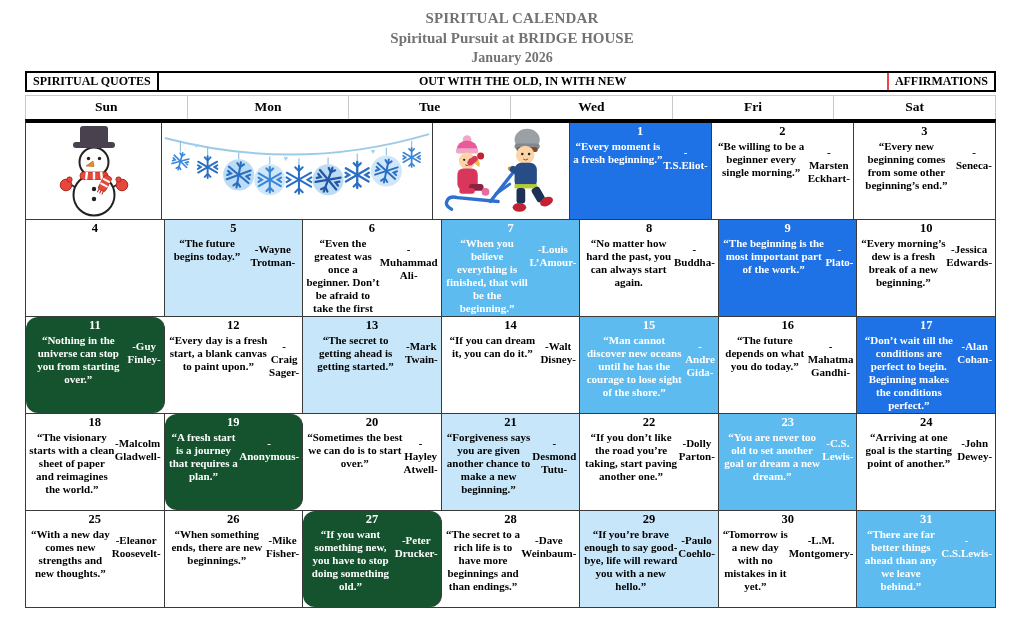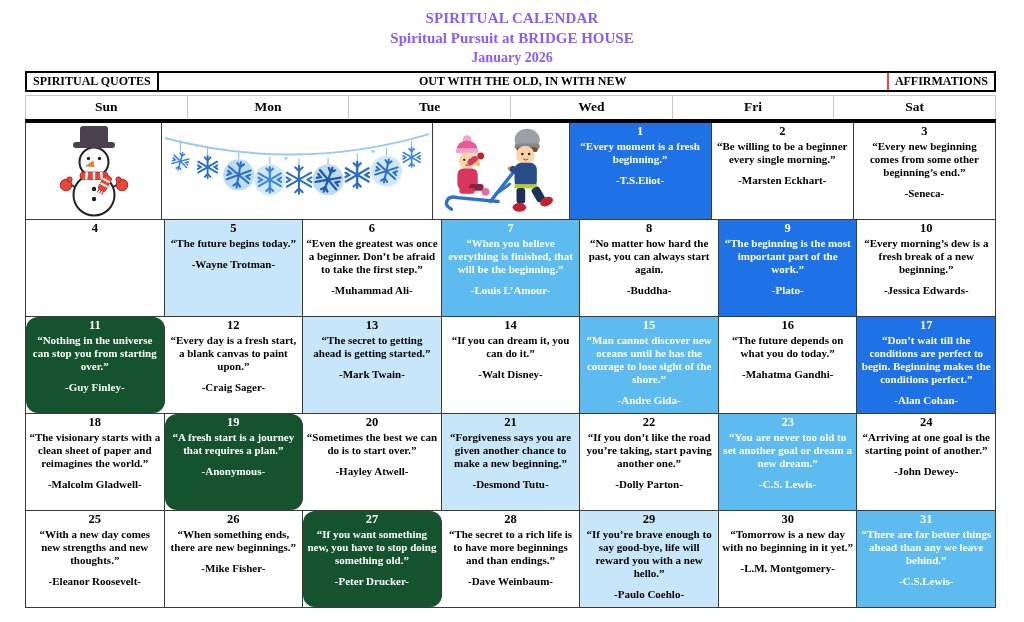--- a/index.html
+++ b/index.html
@@ -1,21 +1,21 @@
 <!DOCTYPE html>
 <html><head>
 <meta charset="utf-8">
 <style>
   html,body{margin:0;padding:0;background:#fff;}
   body{width:1024px;height:622px;overflow:hidden;
        font-family:"Liberation Serif","DejaVu Serif",serif;font-weight:bold;color:#000;}
   .page{position:relative;width:1024px;height:622px;background:#fff;}
 
   
-  .title-block{padding-top:9px;text-align:center;color:#8b5cf6;line-height:1.32;}
+  .title-block{padding-top:9px;text-align:center;color:#737373;line-height:1.32;}
   .title-line1{font-size:15px;letter-spacing:.2px;}
   .title-line2{font-size:15px;}
   .title-line3{font-size:14px;}
 
   
   .table-wrap{position:absolute;left:25px;top:71px;width:971px;}
 
   
   .banner{display:flex;align-items:flex-start;border:2px solid #000;background:#fff;height:17px;
           font-size:12px;line-height:17px;}
@@ -32,21 +32,21 @@
   
   .grid{border:1px solid #3a3a3a;border-top:4px solid #000;}
   .cal-row{display:flex;height:96px;border-bottom:1px solid #3a3a3a;}
   .cal-row:last-child{border-bottom:none;}
   .cell{flex:1 1 0;min-width:0;display:flex;flex-direction:column;overflow:hidden;
         padding:1px 3px 2px;background:#fff;}
   .cell.span-2{flex:2 2 0;}
   .cell{border-right:1px solid #3a3a3a;}
   .cell:last-child{border-right:none;}
   .day-num{text-align:center;font-size:12.5px;line-height:1.15;flex:0 0 auto;}
-  .quote-block{flex:1 1 auto;display:flex;flex-direction:column;justify-content:flex-start;}
+  .quote-block{flex:1 1 auto;display:flex;justify-content:flex-start;}
   .quote{margin-top:2px;text-align:center;font-size:11px;line-height:1.18;}
   .author{margin-top:8px;text-align:center;font-size:11px;line-height:1.15;}
   .bg-white{background:#ffffff;color:#000;}
   .bg-light{background:#C7E6F9;color:#000;}
   .bg-sky{background:#5EBBEF;color:#fff;}
   .bg-peri{background:#14532d;color:#fff;border-radius:12px;}
   .bg-bright{background:#1E72E6;color:#fff;}
 
   .img-cell{align-items:center;justify-content:center;padding:0;}
   .img-cell svg{display:block;}
@@ -415,21 +415,21 @@
           <div class="cell bg-light">
             <div class="day-num">29</div>
             <div class="quote-block">
               <div class="quote">“If you’re brave enough to say good-bye, life will reward you with a new hello.”</div>
               <div class="author">-Paulo Coehlo-</div>
             </div>
           </div>
           <div class="cell bg-white">
             <div class="day-num">30</div>
             <div class="quote-block">
-              <div class="quote">“Tomorrow is a new day with no beginning in it yet.”</div>
+              <div class="quote">“Tomorrow is a new day with no mistakes in it yet.”</div>
               <div class="author">-L.M. Montgomery-</div>
             </div>
           </div>
           <div class="cell bg-sky">
             <div class="day-num">31</div>
             <div class="quote-block">
               <div class="quote">“There are far better things ahead than any we leave behind.”</div>
               <div class="author">-C.S.Lewis-</div>
             </div>
           </div>

